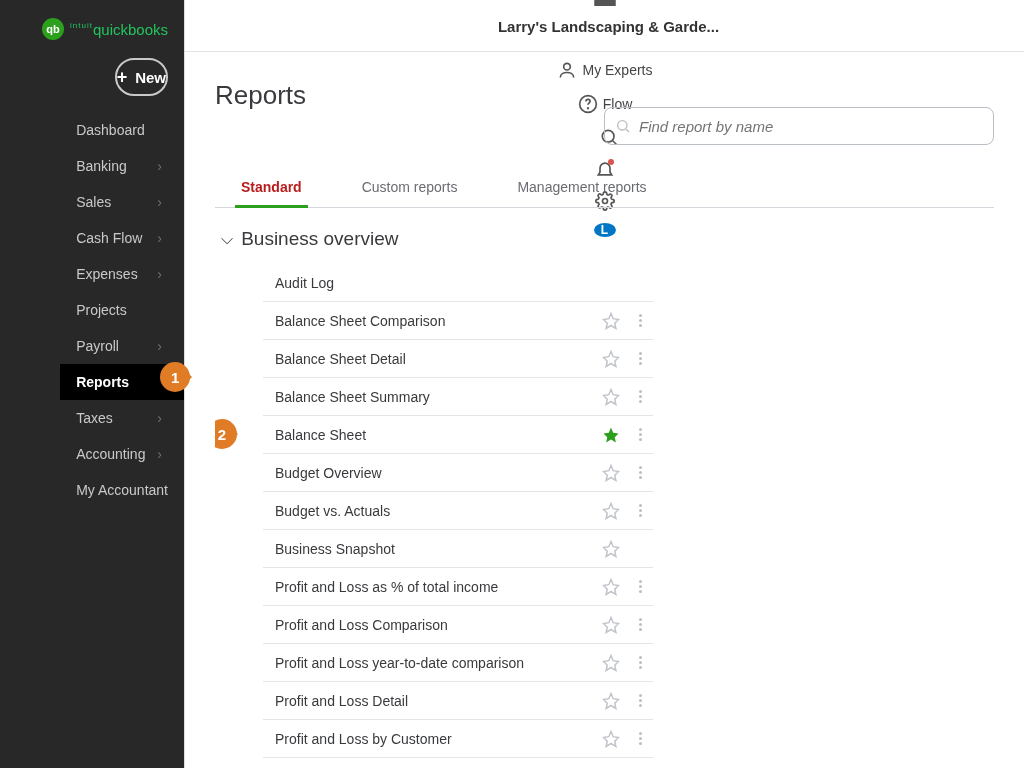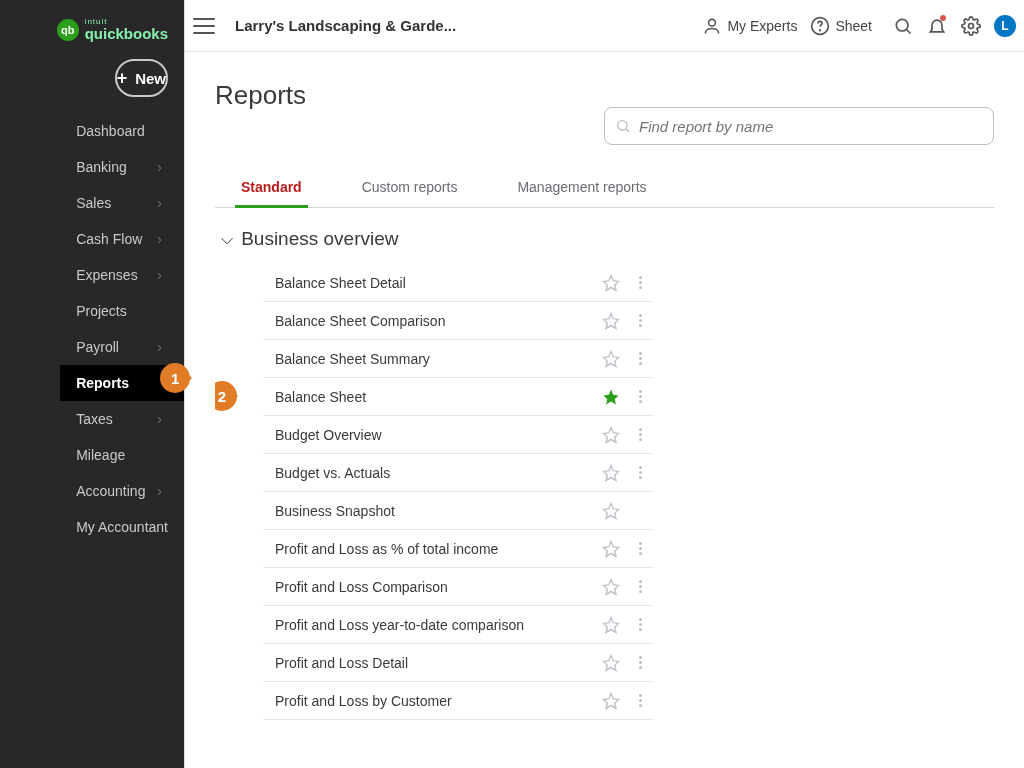--- a/index.html
+++ b/index.html
@@ -3,33 +3,33 @@
 <meta charset="utf-8">
 <style>
   * { box-sizing: border-box; margin: 0; padding: 0; font-family: -apple-system, BlinkMacSystemFont, "Segoe UI", Helvetica, Arial, sans-serif; }
   html, body { width: 1024px; height: 768px; overflow: hidden; background: #fff; }
   .app { display: flex; width: 100%; height: 100%; }
 
   
   .sidebar { width: 184px; background: #282828; color: #c9c9c9; display: flex; flex-direction: column; padding: 18px 0 0 0; align-items: flex-end; }
   .logo-row { display:flex; align-items:center; gap:6px; padding:0 16px 14px 16px; }
   .qb-badge { width:22px; height:22px; background:#2ca01c; border-radius:50%; color:#fff; font-weight:700; font-size:11px; display:flex; align-items:center; justify-content:center; }
-  .logo-text { color:#86efac; display:flex; flex-direction:column; line-height:1; }
+  .logo-text { color:#22c55e; display:flex; flex-direction:row; line-height:1; }
   .logo-text .intuit { font-size:8px; letter-spacing:1px; }
-  .logo-text .qb { font-size:15px; font-weight:700; }
+  .logo-text .qb { font-size:15px; font-weight:400; }
   .new-btn { margin: 4px 16px 16px 16px; border:2px solid #c9c9c9; background:transparent; color:#fff; border-radius:22px; height:38px; display:flex; align-items:center; justify-content:center; gap:8px; font-weight:700; font-size:15px; cursor:pointer; }
   .new-btn .plus { font-size:18px; font-weight:700; }
   .nav { list-style:none; }
   .nav-item { height:36px; display:flex; align-items:center; justify-content:space-between; padding:0 16px; font-size:14px; color:#c9c9c9; cursor:pointer; position:relative; }
   .nav-item.active { background:#000; color:#fff; font-weight:600; }
   .nav-chevron { color:#6e6e6e; font-size:14px; padding-right:6px; }
 
   
   .main { flex:1; display:flex; flex-direction:column; border-left:1px solid #ddd; position:relative; }
-  .topbar { height:52px; border-bottom:1px solid #e3e3e3; display:flex; align-items:center; padding:0 8px; gap:12px; }
+  .topbar { height:52px; border-bottom:1px solid #e3e3e3; display:flex; align-items:center; padding:0 8px; gap:12px;flex-direction:column; }
   .hamburger { width:22px; height:16px; display:flex; flex-direction:column; justify-content:space-between; cursor:pointer; }
   .hamburger span { height:2px; background:#555; border-radius:1px; }
   .company { font-size:15px; color:#333; font-weight:600; margin-left:8px; }
   .topbar-spacer { flex:1; }
   .tb-item { display:flex; align-items:center; gap:4px; color:#444; font-size:14px; cursor:pointer; }
   .tb-icon { width:22px; height:22px; display:flex; align-items:center; justify-content:center; color:#555; }
   .tb-icon svg { width:20px; height:20px; }
   .bell-dot { position:relative; }
   .bell-dot::after { content:""; position:absolute; top:0; right:2px; width:6px; height:6px; background:#d9534f; border-radius:50%; }
   .avatar { width:22px; height:22px; border-radius:50%; background:#0077c5; color:#fff; font-size:12px; font-weight:700; display:flex; align-items:center; justify-content:center; }
@@ -114,23 +114,20 @@
           <span>Payroll</span>
           <span class="nav-chevron">›</span>
         </li>
         <li class="nav-item active" style="position: relative;">
           <span>Reports</span>
           <div class="callout callout-1">1</div>
         </li>
         <li class="nav-item">
           <span>Taxes</span>
           <span class="nav-chevron">›</span>
-        </li>
-        <li class="nav-item">
-          <span>Mileage</span>
         </li>
         <li class="nav-item">
           <span>Accounting</span>
           <span class="nav-chevron">›</span>
         </li>
         <li class="nav-item">
           <span>My Accountant</span>
         </li>
       </ul>
   </aside>
@@ -154,21 +151,21 @@
         <span>My Experts</span>
       </div>
       <div class="tb-item">
         <span class="tb-icon">
           <svg viewBox="0 0 24 24" fill="none" stroke="currentColor" stroke-width="2">
               <circle cx="12" cy="12" r="10"></circle>
               <path d="M9.5 9a2.5 2.5 0 015 0c0 1.5-2.5 2-2.5 4"></path>
               <circle cx="12" cy="17" r="0.5" fill="currentColor"></circle>
             </svg>
         </span>
-        <span>Sheet</span>
+        <span>Flow</span>
       </div>
       <div class="tb-icon" style="margin-left:8px;">
         <svg viewBox="0 0 24 24" fill="none" stroke="currentColor" stroke-width="2">
             <circle cx="11" cy="11" r="7"></circle>
             <line x1="21" y1="21" x2="16.5" y2="16.5"></line>
           </svg>
       </div>
       <div class="tb-icon bell-dot">
         <svg viewBox="0 0 24 24" fill="none" stroke="currentColor" stroke-width="2">
             <path d="M18 16v-5a6 6 0 10-12 0v5l-2 3h16l-2-3z"></path>
@@ -201,34 +198,38 @@
           <div class="tab">Management reports</div>
         </div>
 
       <div class="content-scroll">
         <div class="section-header">
           <span class="chev">⌵</span>
           <span>Business overview</span>
         </div>
         <ul class="report-list" id="reports">
             <li class="report-row">
+              <span class="name">Audit Log</span>
+              <span style="width: 18px;"></span>
+            </li>
+            <li class="report-row">
+              <span class="name">Balance Sheet Comparison</span>
+              <span class="star">
+                <svg viewBox="0 0 24 24" fill="none" stroke="currentColor" stroke-width="2">
+                  <path d="M12 2l2.9 6.9L22 10l-5 4.9 1.5 7.1L12 18l-6.5 4L7 14.9 2 10l7.1-1.1L12 2z"></path>
+                </svg>
+              </span>
+              <span class="kebab">
+                <span></span>
+                <span></span>
+                <span></span>
+              </span>
+            </li>
+            <li class="report-row">
               <span class="name">Balance Sheet Detail</span>
-              <span class="star">
-                <svg viewBox="0 0 24 24" fill="none" stroke="currentColor" stroke-width="2">
-                  <path d="M12 2l2.9 6.9L22 10l-5 4.9 1.5 7.1L12 18l-6.5 4L7 14.9 2 10l7.1-1.1L12 2z"></path>
-                </svg>
-              </span>
-              <span class="kebab">
-                <span></span>
-                <span></span>
-                <span></span>
-              </span>
-            </li>
-            <li class="report-row">
-              <span class="name">Balance Sheet Comparison</span>
               <span class="star">
                 <svg viewBox="0 0 24 24" fill="none" stroke="currentColor" stroke-width="2">
                   <path d="M12 2l2.9 6.9L22 10l-5 4.9 1.5 7.1L12 18l-6.5 4L7 14.9 2 10l7.1-1.1L12 2z"></path>
                 </svg>
               </span>
               <span class="kebab">
                 <span></span>
                 <span></span>
                 <span></span>
               </span>

